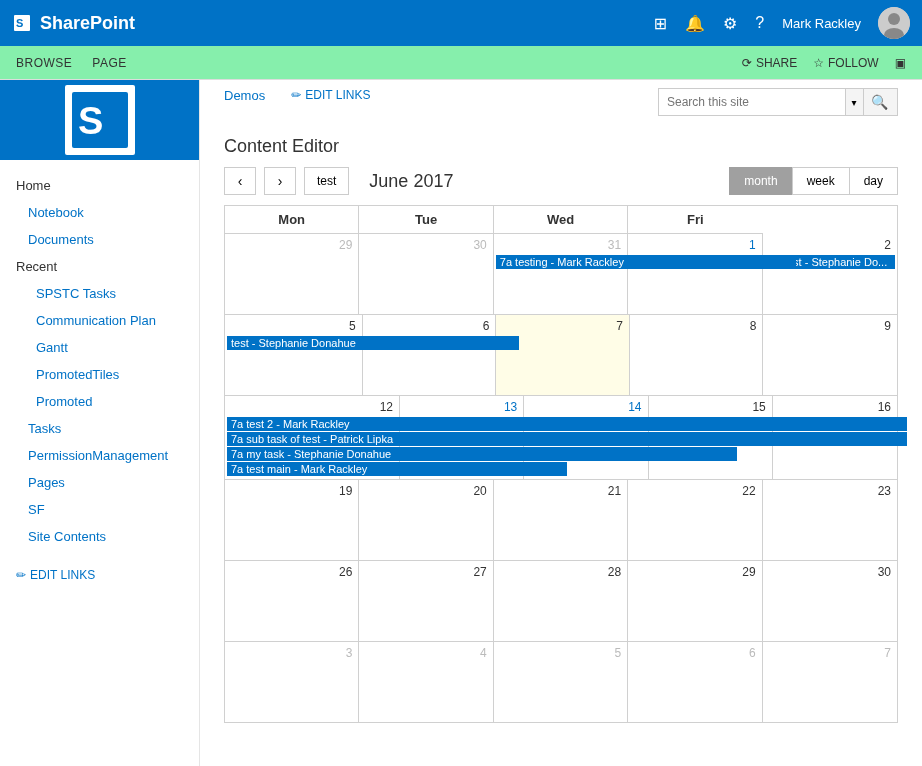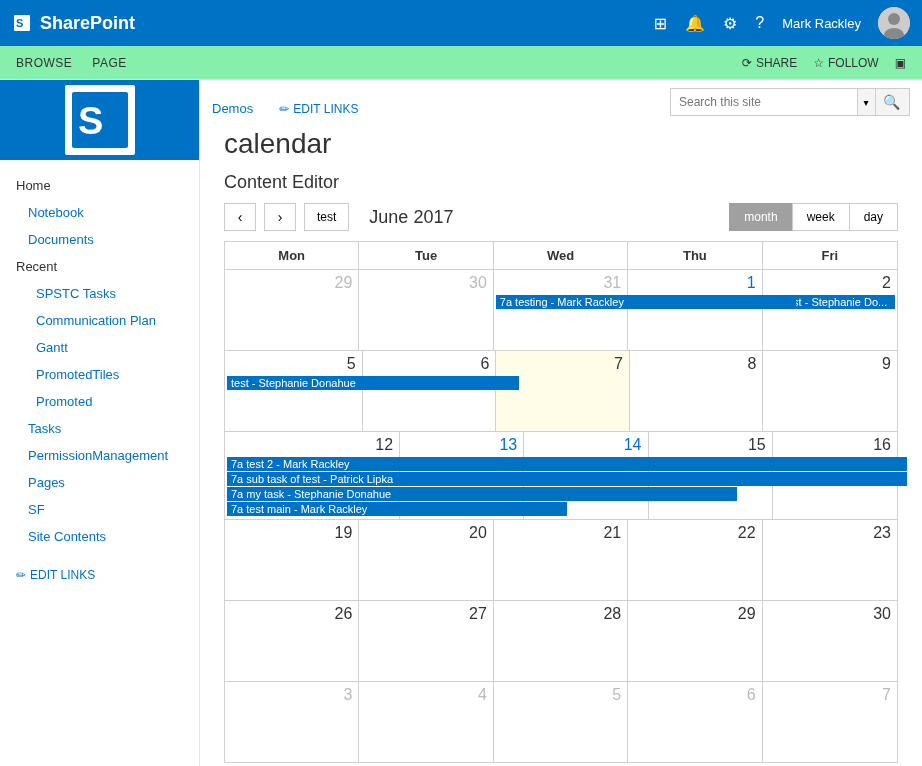--- a/index.html
+++ b/index.html
@@ -297,43 +297,43 @@
       border-right: none;
     }
     .cal-cell.other-month .cal-day-num {
       color: #bbb;
     }
     .cal-cell.today {
       background: #fffde7;
     }
     .cal-day-num {
       text-align: right;
-      font-size: 16px;
+      font-size: 12px;
       color: #333;
       padding: 2px 4px;
     }
     .cal-day-num.blue {
       color: #0072c6;
     }
     .cal-event {
       background: #0072c6;
       color: #fff;
       font-size: 11px;
       padding: 1px 4px;
       margin: 1px 0;
       white-space: nowrap;
       overflow: hidden;
       text-overflow: ellipsis;
       cursor: pointer;
     }
 
     .header-row-top {
       display: flex;
-      align-items: flex-end;
-      padding: 8px 12px;
+      align-items: flex-start;
+      padding: 8px 24px;
       gap: 10px;
     }
   </style>
 </head>
 <body>
 
 <div class="top-nav">
   <div class="top-nav-logo">
     <svg width="20" height="20" viewBox="0 0 20 20">
       <rect width="16" height="16" x="2" y="2" rx="1" fill="white"></rect>
@@ -418,21 +418,20 @@
         <span>✏</span>
         <span>EDIT LINKS</span>
       </div>
       <div class="search-box" style="margin-left:auto">
         <input class="search-input" type="text" placeholder="Search this site" style="">
         <button class="search-dropdown-btn">▾</button>
         <button class="search-go-btn">🔍</button>
       </div>
     </div>
 
-    <div class="page-title">calendar</div>
 
     <div class="calendar-section">
       <div class="content-editor-label">Content Editor</div>
 
       <div class="calendar-toolbar">
         <button class="cal-nav-btn">‹</button>
         <button class="cal-nav-btn">›</button>
         <button class="cal-today-btn">test</button>
         <span class="cal-month-title">June 2017</span>
         <div class="cal-view-btns">
@@ -441,21 +440,20 @@
           <button class="cal-view-btn">day</button>
         </div>
       </div>
 
       <div class="calendar-grid">
 
         <div class="cal-header-row">
           <div class="cal-header-cell">Mon</div>
           <div class="cal-header-cell">Tue</div>
           <div class="cal-header-cell">Wed</div>
-          <div class="cal-header-cell">Thu</div>
           <div class="cal-header-cell">Fri</div>
         </div>
 
         <div class="cal-week">
           <div class="cal-cell other-month">
             <div class="cal-day-num">29</div>
           </div>
           <div class="cal-cell other-month">
             <div class="cal-day-num">30</div>
           </div>

